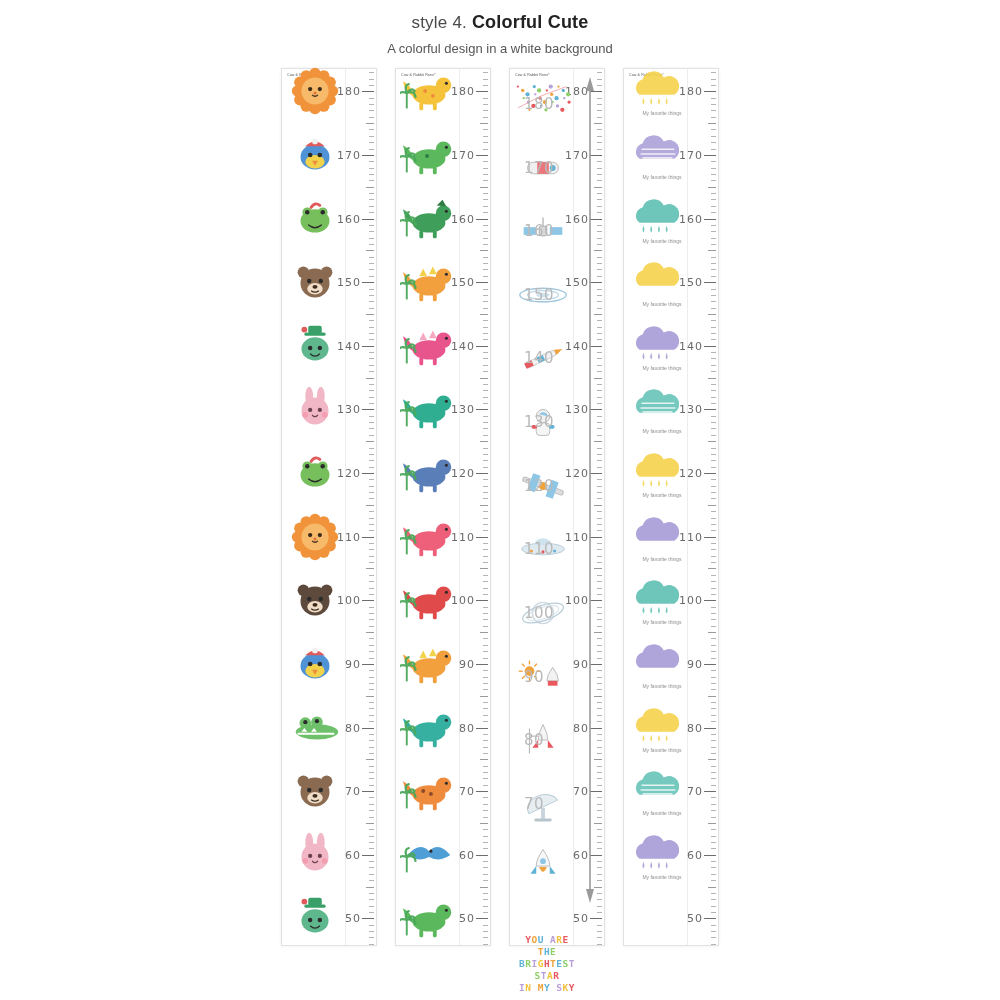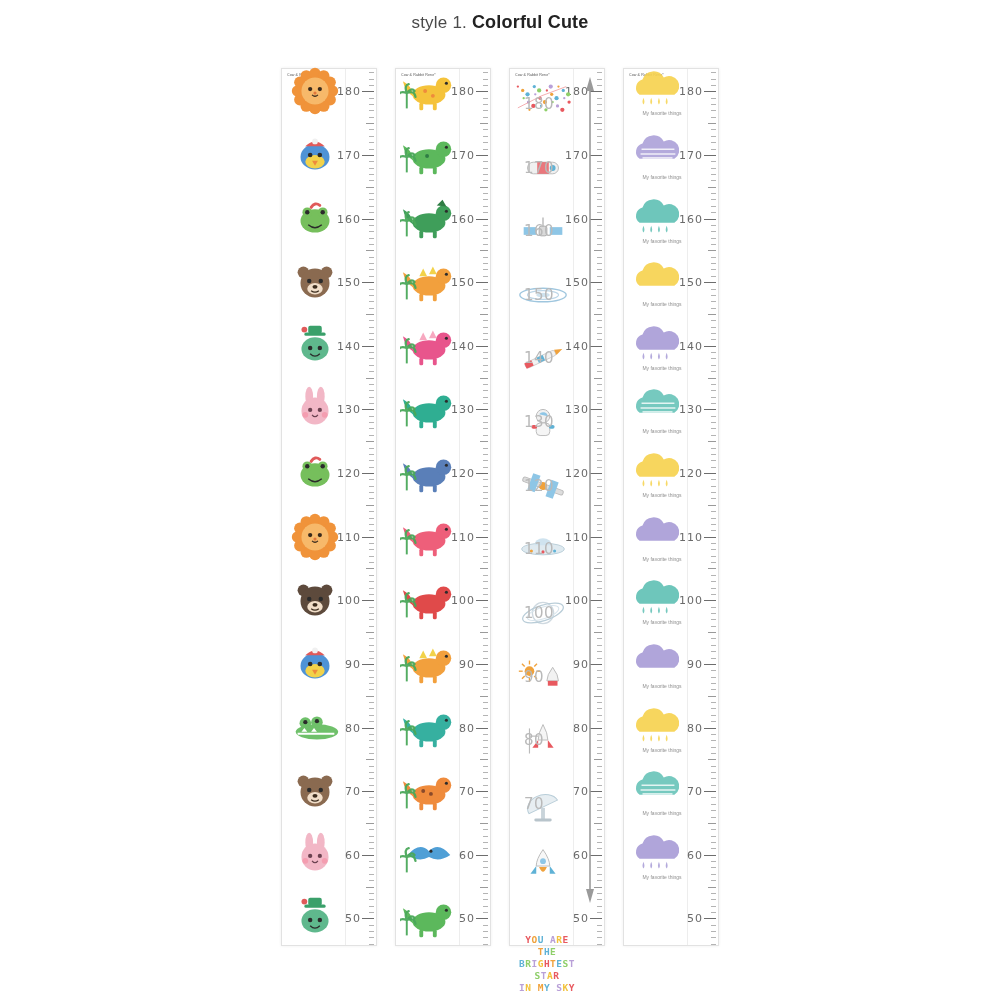--- a/index.html
+++ b/index.html
@@ -76,23 +76,24 @@
     font-size:9.5px;line-height:1.25;font-weight:700;letter-spacing:.5px;
     font-family:"DejaVu Sans Mono", monospace;
   }
   .msg span{display:inline-block;}
 </style>
 </head>
 <body>
 
 <div class="header">
   <div class="title">
-    <span>style 1.</span>
+    <span>style 4.</span>
     <span class="strong">Colorful Cute</span>
   </div>
+  <div class="subtitle">A colorful design in a white background</div>
 </div>
 
 <div class="charts">
 
   <div class="chart" id="chart-animal" style="left:281px;">
     <div class="chart-brand">Cow &amp; Rabbit Rene*</div>
     <div class="ruler">
         <div class="tick minor" style="top: 874.819px;"></div>
         <div class="tick minor" style="top: 868.457px;"></div>
         <div class="tick minor" style="top: 862.094px;"></div>

